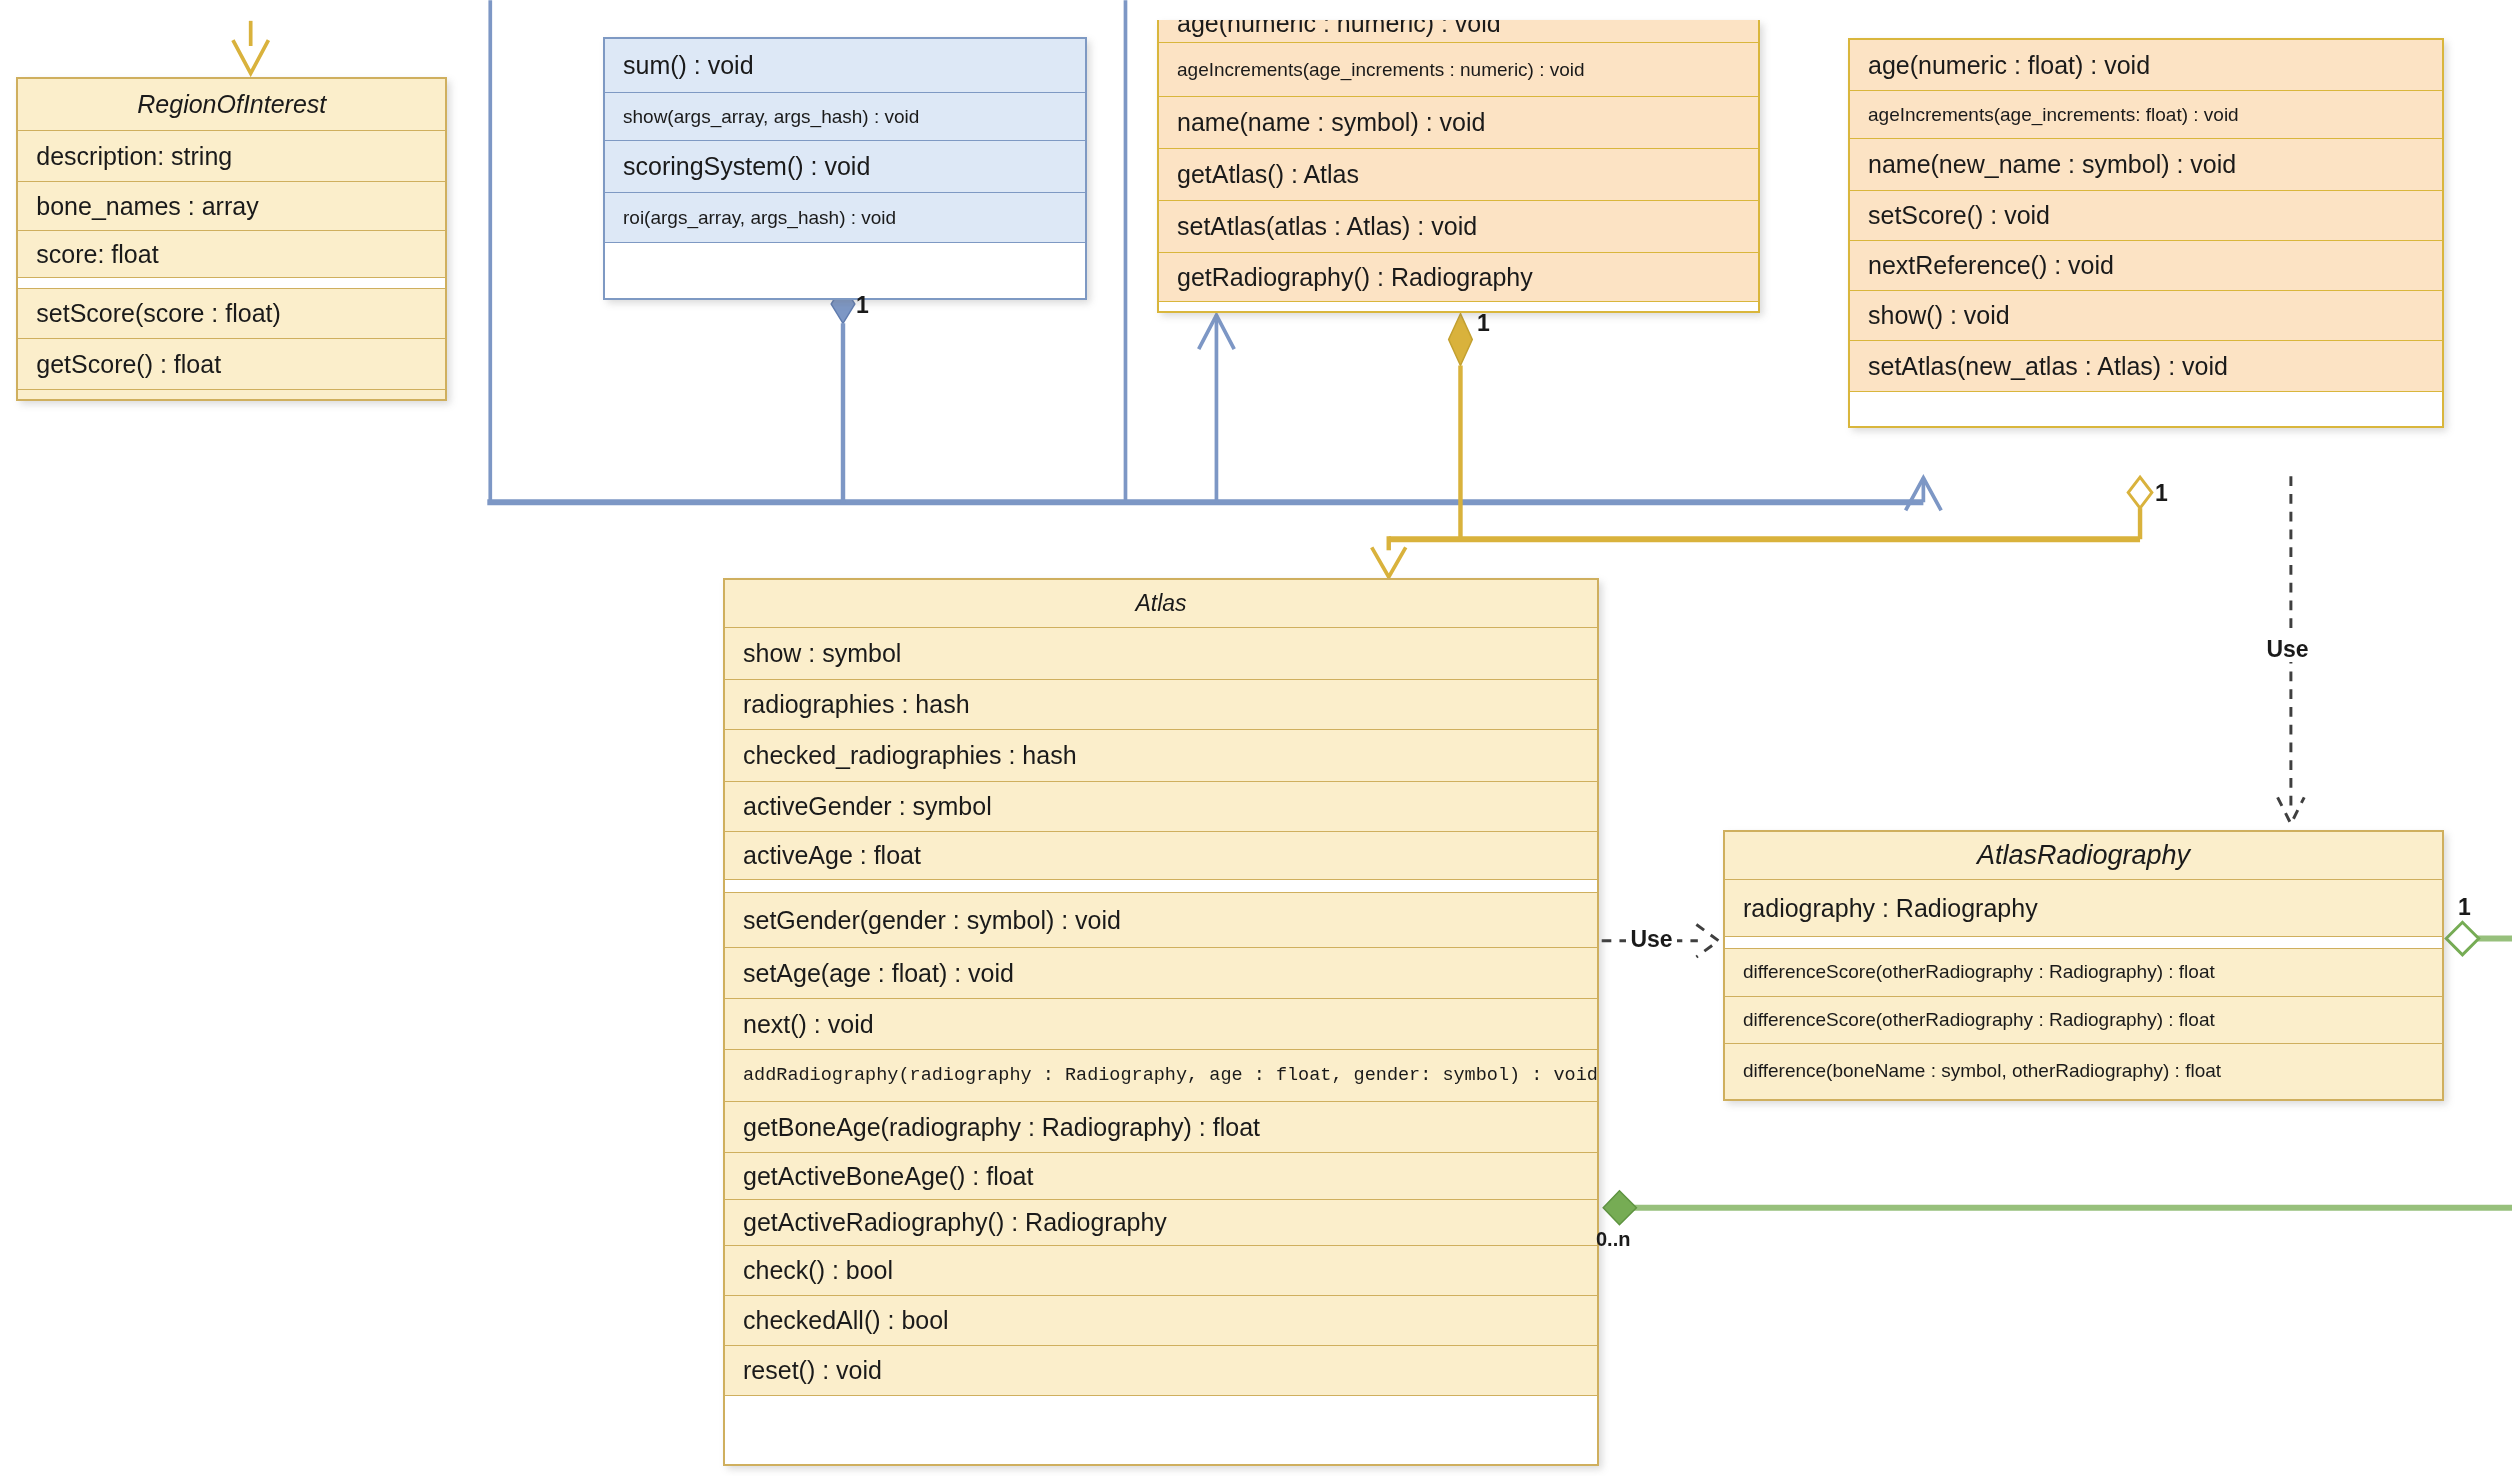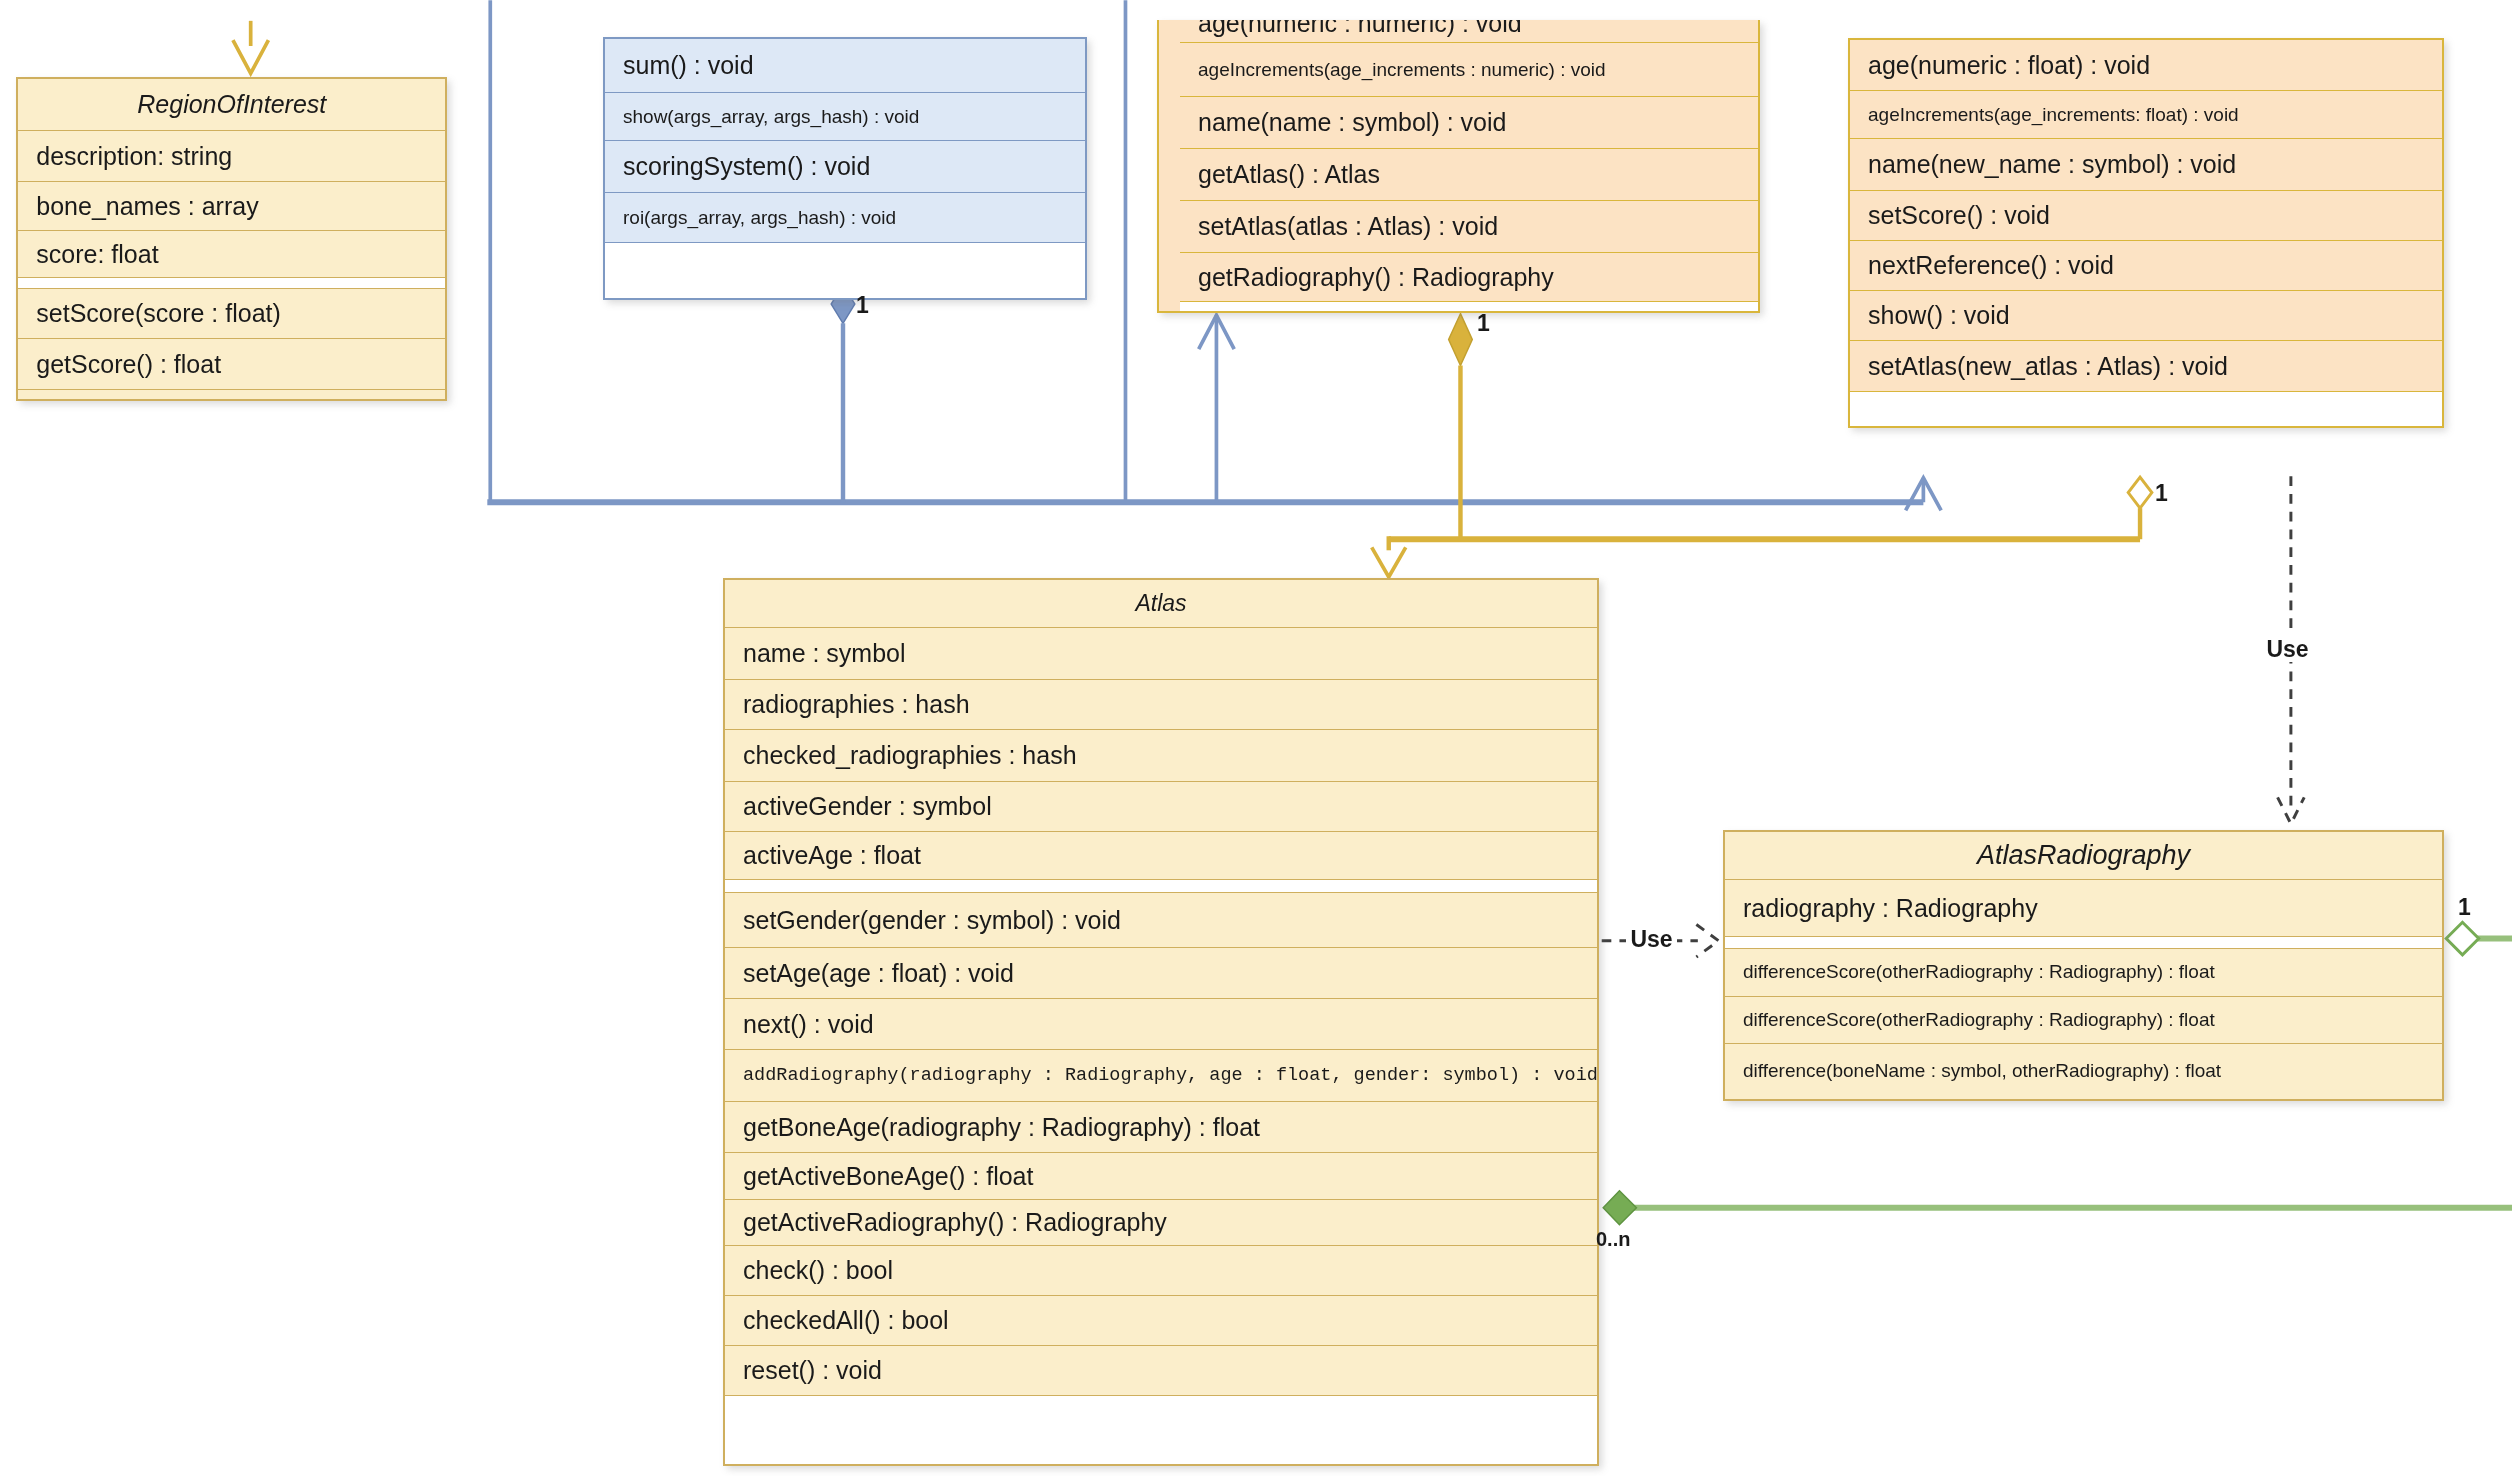--- a/index.html
+++ b/index.html
@@ -137,21 +137,21 @@
   </div>
 
   <div class="cls blue" style="left:603px;top:37px;width:484px;">
     <div class="row first" style="height:53px">sum() : void</div>
     <div class="row sm" style="height:48px">show(args_array, args_hash) : void</div>
     <div class="row" style="height:52px">scoringSystem() : void</div>
     <div class="row sm" style="height:50px">roi(args_array, args_hash) : void</div>
     <div class="row empty" style="height:56px"></div>
   </div>
 
-  <div class="cls orange noTop" style="left:1157px;top:20px;width:603px;padding-left:21px;">
+  <div class="cls orange noTop" style="left:1157px;top:20px;width:603px;">
     <div class="row cut first" style="height:22px">
         <span>age(numeric : numeric) : void</span>
       </div>
     <div class="row sm" style="height:54px">ageIncrements(age_increments : numeric) : void</div>
     <div class="row" style="height:52px">name(name : symbol) : void</div>
     <div class="row" style="height:52px">getAtlas() : Atlas</div>
     <div class="row" style="height:52px">setAtlas(atlas : Atlas) : void</div>
     <div class="row" style="height:49px">getRadiography() : Radiography</div>
     <div class="row empty" style="height:10.4px"></div>
   </div>
@@ -162,21 +162,21 @@
     <div class="row" style="height:52px">name(new_name : symbol) : void</div>
     <div class="row" style="height:50px">setScore() : void</div>
     <div class="row" style="height:50px">nextReference() : void</div>
     <div class="row" style="height:50px">show() : void</div>
     <div class="row" style="height:51px">setAtlas(new_atlas : Atlas) : void</div>
     <div class="row empty" style="height:35px"></div>
   </div>
 
   <div class="cls yellow" style="left:723px;top:578px;width:876px;">
     <div class="row title first" style="height:47px;font-size:23px">Atlas</div>
-    <div class="row" style="height:52px">name : symbol</div>
+    <div class="row" style="height:52px">show : symbol</div>
     <div class="row" style="height:50px">radiographies : hash</div>
     <div class="row" style="height:52px">checked_radiographies : hash</div>
     <div class="row" style="height:50px">activeGender : symbol</div>
     <div class="row" style="height:48px">activeAge : float</div>
     <div class="row dsep" style="height:14px"></div>
     <div class="row nt" style="height:54px">setGender(gender : symbol) : void</div>
     <div class="row" style="height:51px">setAge(age : float) : void</div>
     <div class="row" style="height:51px">next() : void</div>
     <div class="row xs" style="height:52px">addRadiography(radiography : Radiography, age : float, gender: symbol) : void</div>
     <div class="row" style="height:51px">getBoneAge(radiography : Radiography) : float</div>

